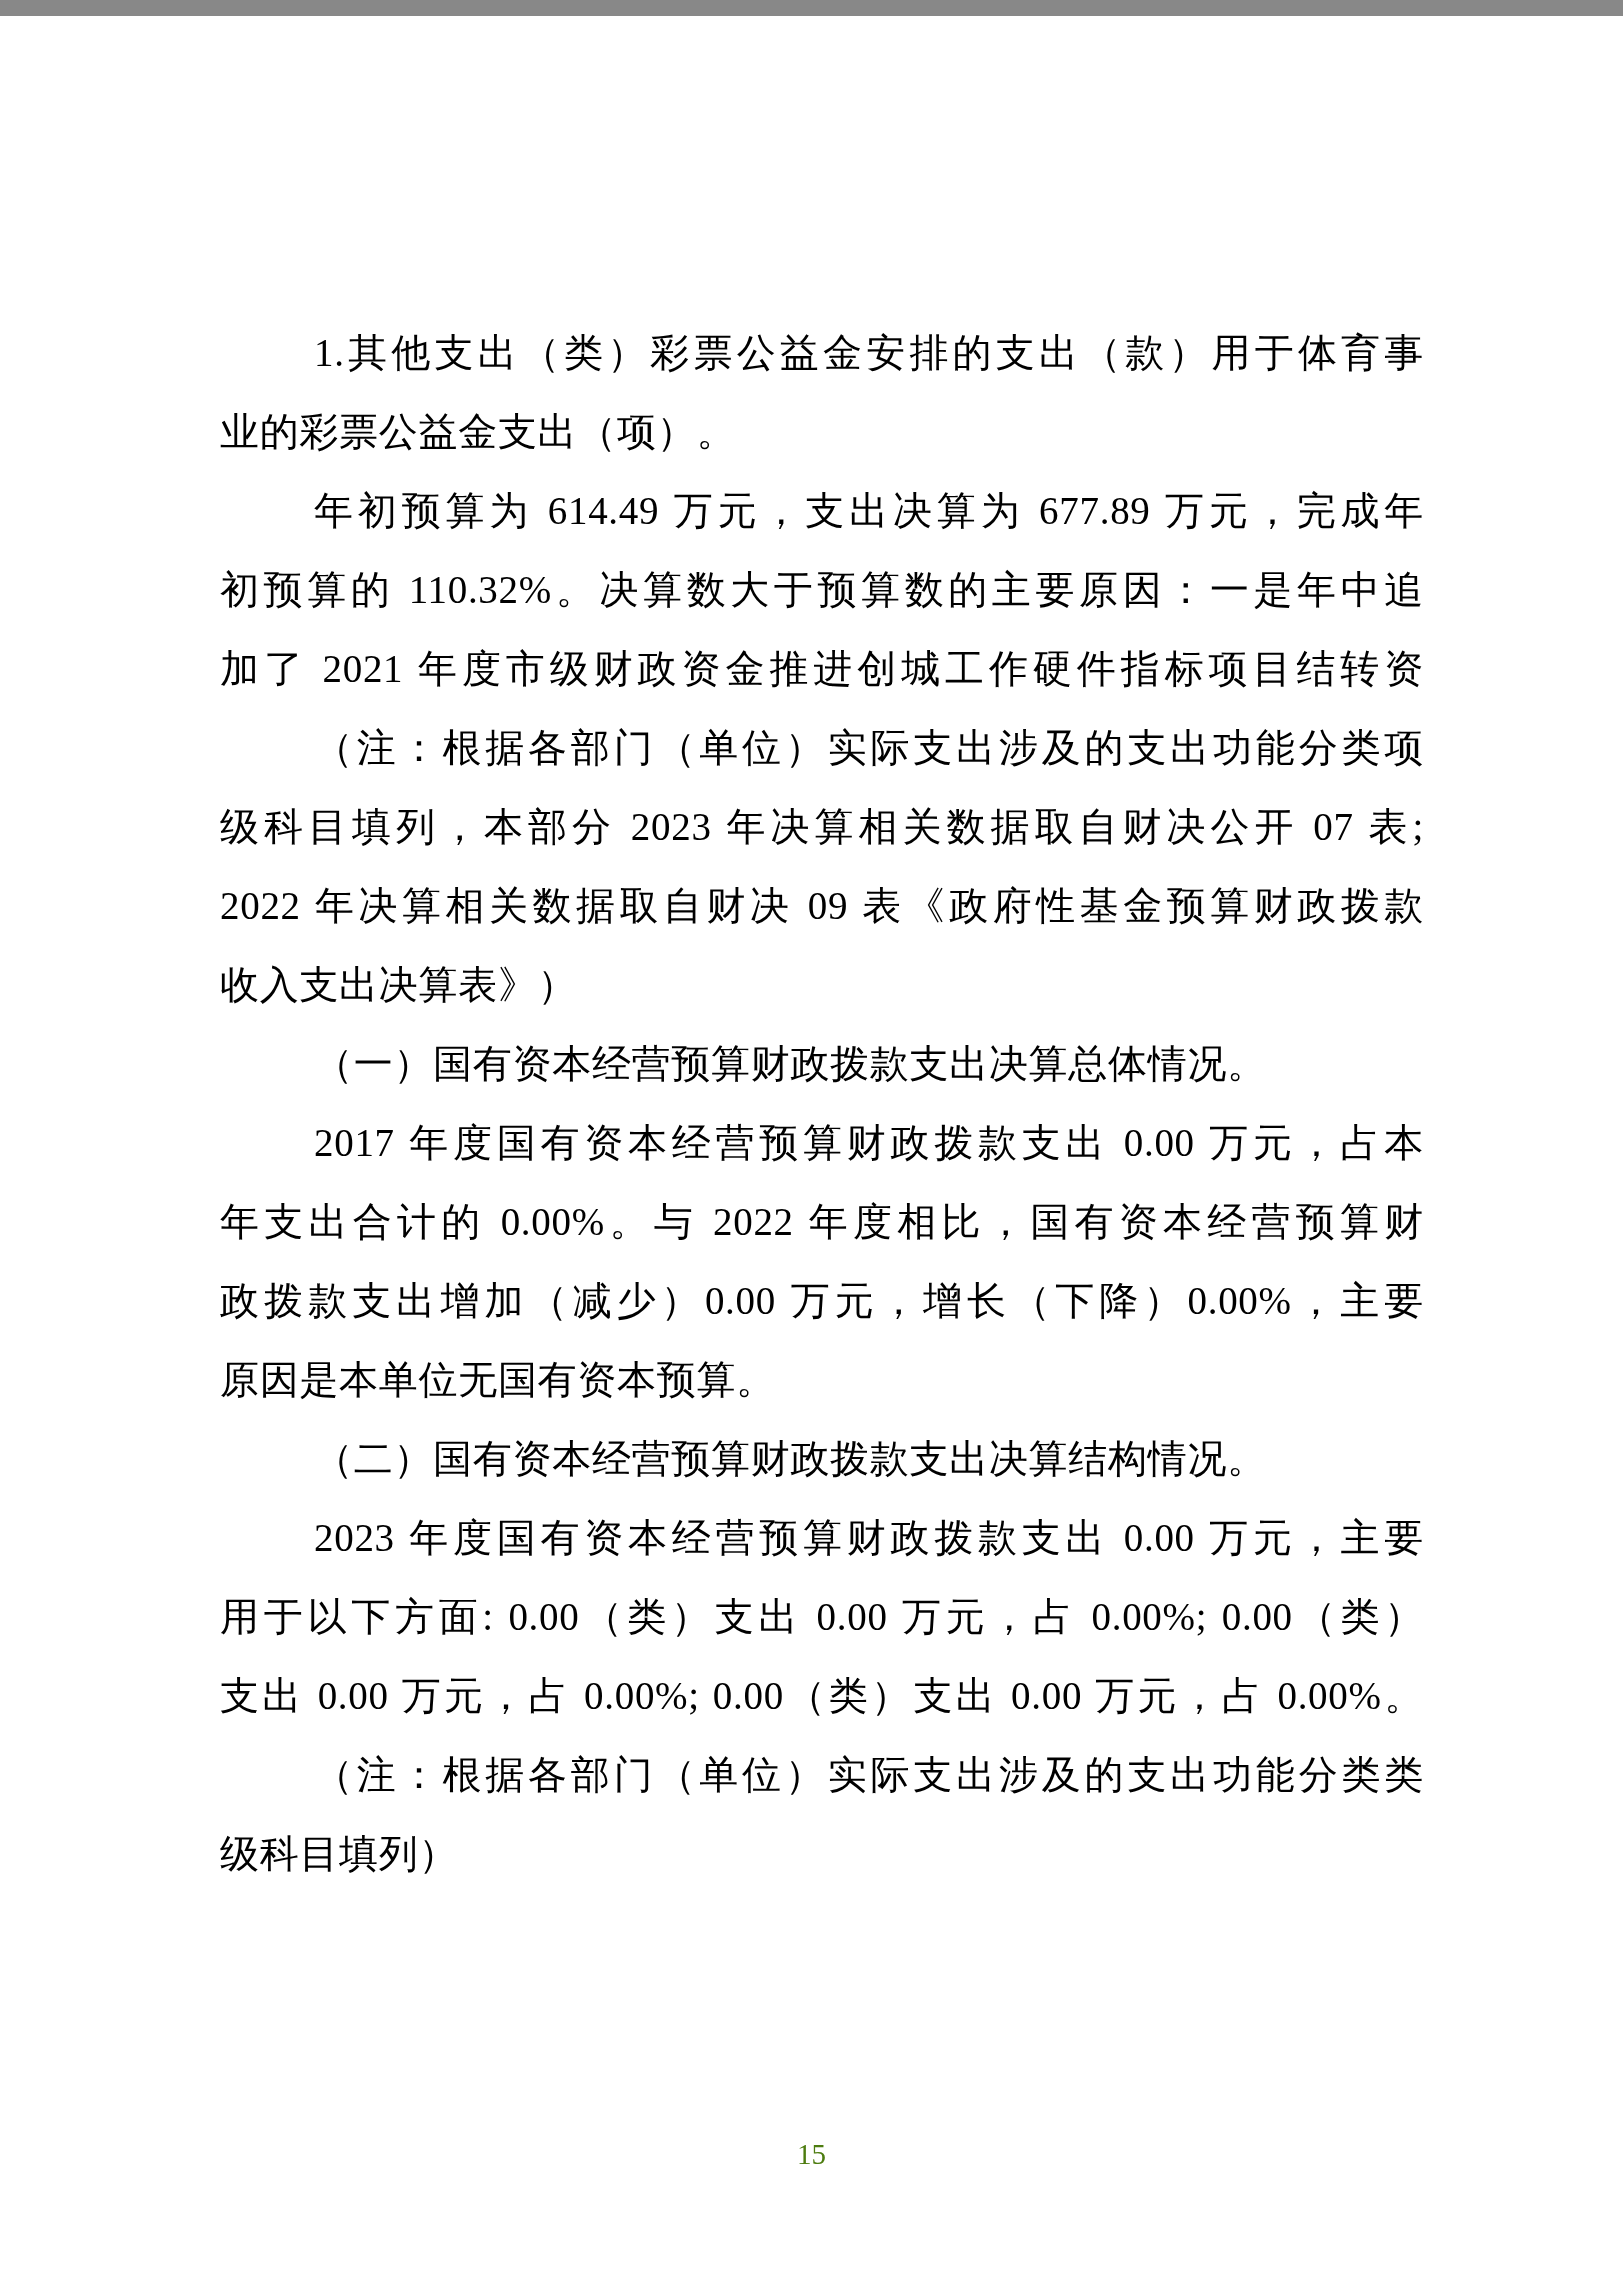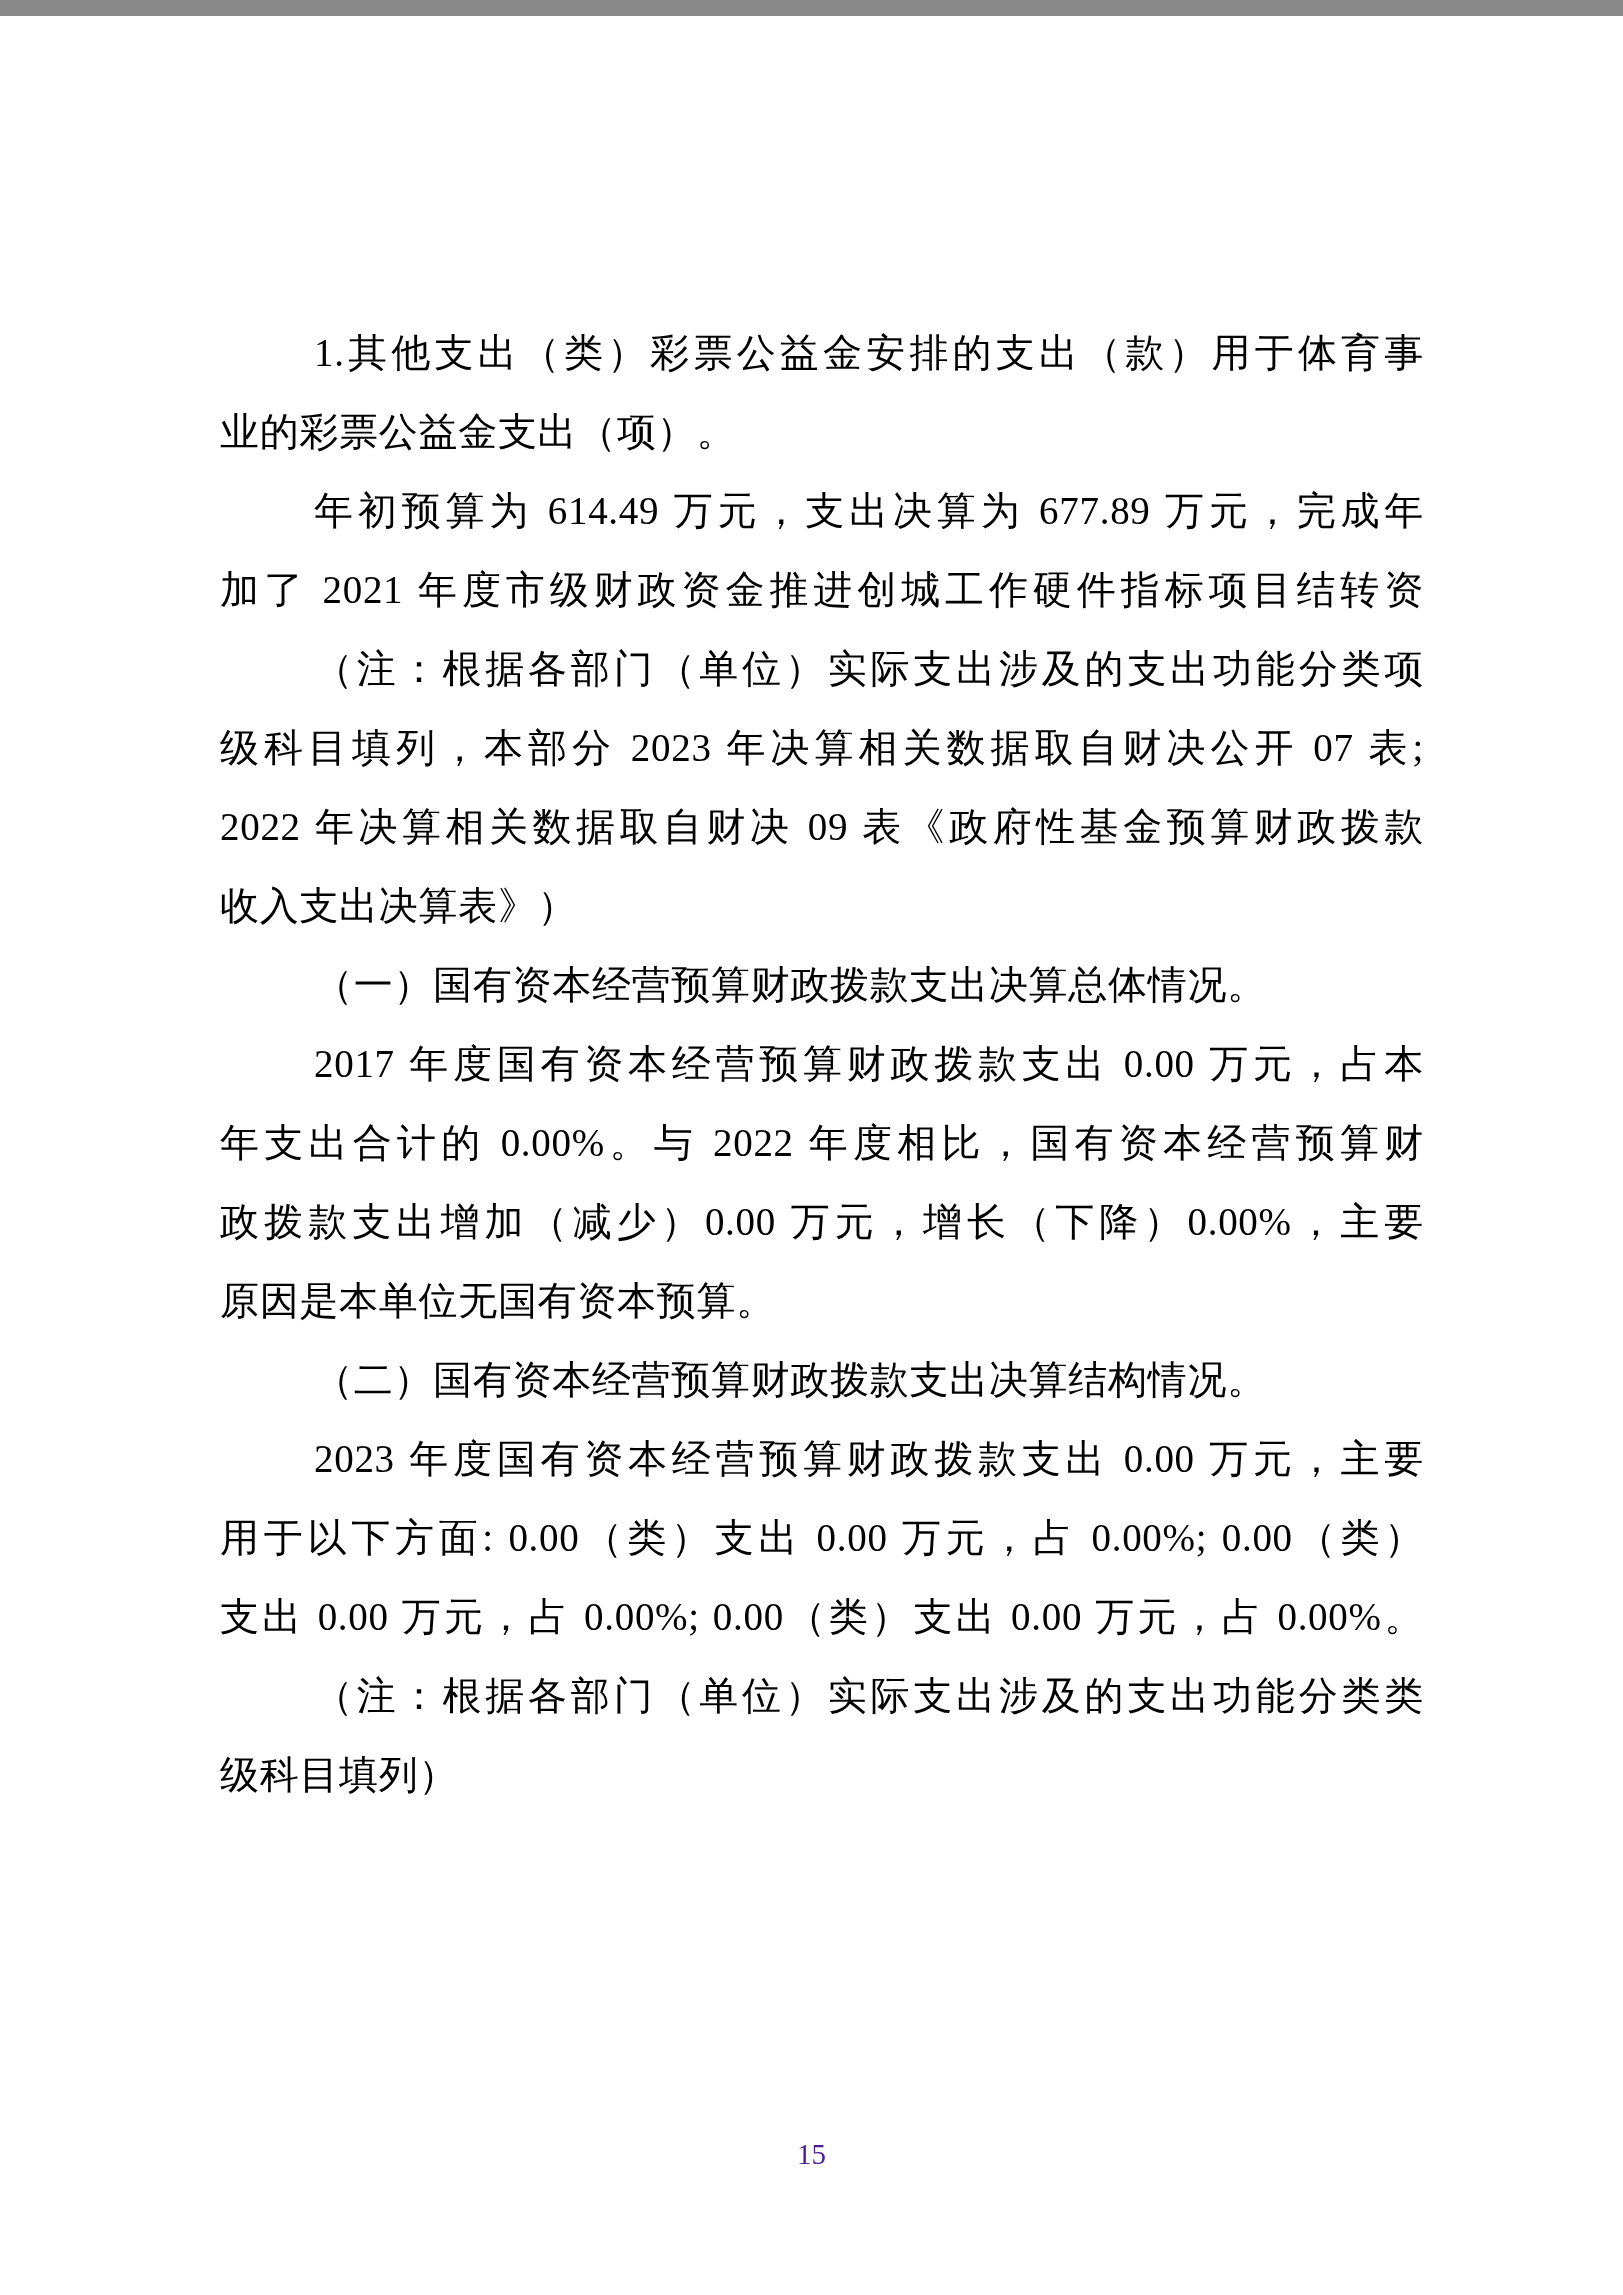--- a/index.html
+++ b/index.html
@@ -51,31 +51,32 @@
   .page-number {
     position: absolute;
     top: 2119px;
     left: 0;
     width: 100%;
     height: 39px;
     line-height: 39px;
     text-align: center;
     font-size: 29px;
     font-family: "Liberation Serif", "DejaVu Serif", serif;
-    color: #4c1d95;
+    color: #4d7c0f;
   }
 </style>
 </head>
 <body>
 
 <div class="page">
   <div class="content" id="document-lines">
       <div class="line body indent just">1.其他支出（类）彩票公益金安排的支出（款）用于体育事</div>
       <div class="line body">业的彩票公益金支出（项）。</div>
       <div class="line body indent just">年初预算为 614.49 万元，支出决算为 677.89 万元，完成年</div>
+      <div class="line body just">初预算的 110.32%。决算数大于预算数的主要原因：一是年中追</div>
       <div class="line body just">加了 2021 年度市级财政资金推进创城工作硬件指标项目结转资</div>
       <div class="line body indent just">（注：根据各部门（单位）实际支出涉及的支出功能分类项</div>
       <div class="line body just">级科目填列，本部分 2023 年决算相关数据取自财决公开 07 表;</div>
       <div class="line body just">2022 年决算相关数据取自财决 09 表《政府性基金预算财政拨款</div>
       <div class="line body">收入支出决算表》）</div>
       <div class="line subheading indent">（一）国有资本经营预算财政拨款支出决算总体情况。</div>
       <div class="line body indent just">2017 年度国有资本经营预算财政拨款支出 0.00 万元，占本</div>
       <div class="line body just">年支出合计的 0.00%。与 2022 年度相比，国有资本经营预算财</div>
       <div class="line body just">政拨款支出增加（减少）0.00 万元，增长（下降）0.00%，主要</div>
       <div class="line body">原因是本单位无国有资本预算。</div>

